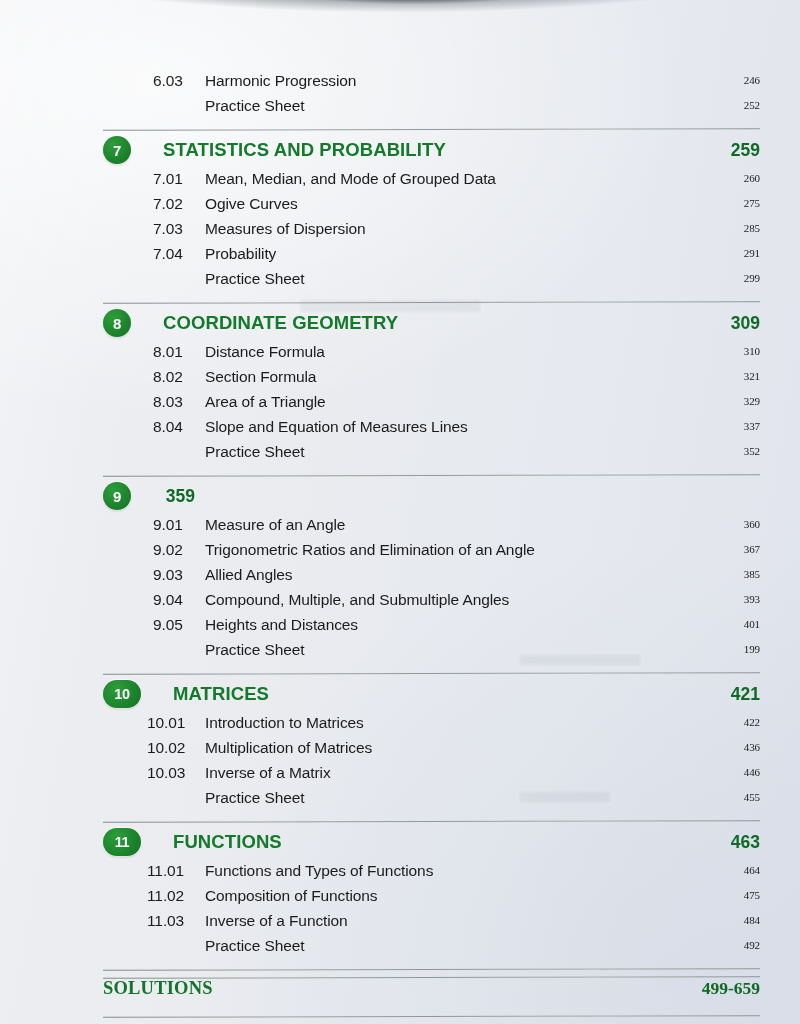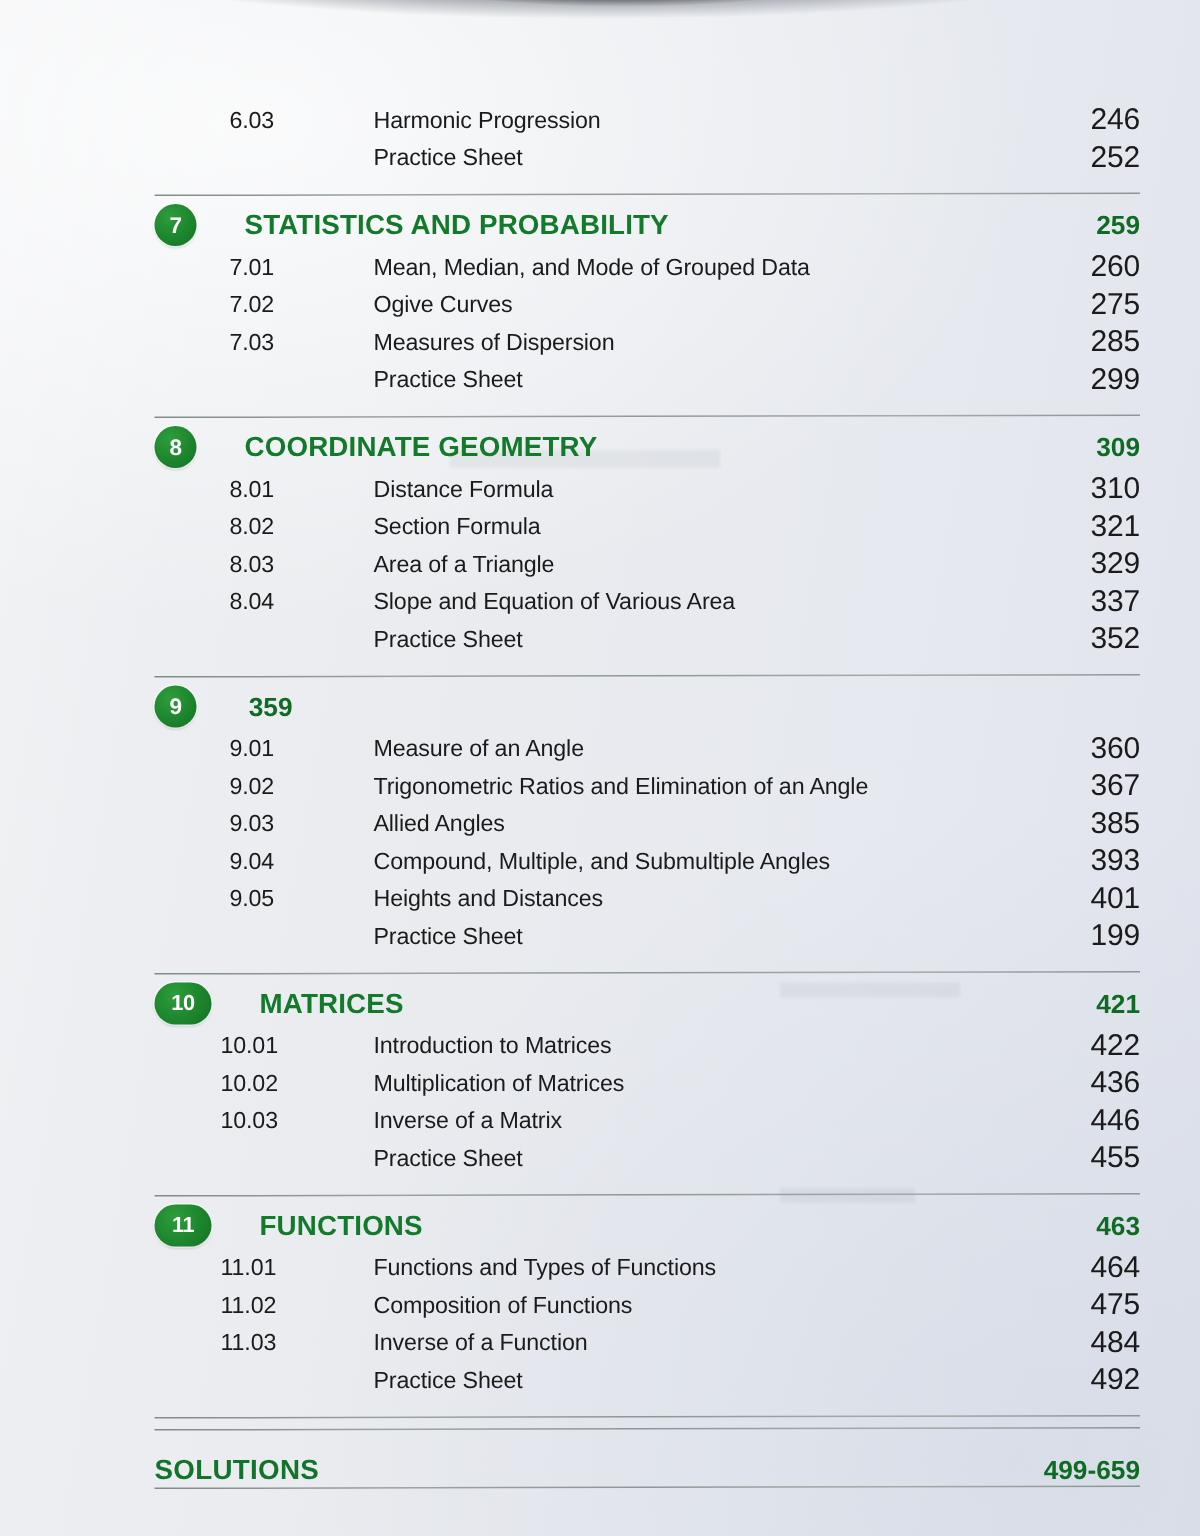--- a/index.html
+++ b/index.html
@@ -87,34 +87,34 @@
   }
 
   
   .row {
     display: flex;
     align-items: flex-start;
     line-height: 25px;
     color: #1b1b1b;
     font-size: 15.5px;
     letter-spacing: -0.1px;
-    gap: 44px;
   }
   .row .num {
     flex: 0 0 46px;
     text-align: left;
     padding-left: 50px;
     font-size: 15.5px;
   }
   .row .num.wide { padding-left: 44px; flex: 0 0 52px; }
   .row .title { flex: 1 1 auto; padding-left: 6px; }
   .row .page {
     flex: 0 0 64px;
     text-align: right;
-    font-size: 20px;
+    font-size: 11px;
+    font-family: Liberation Serif, serif;
   }
 
   
   .chapter {
     display: flex;
     align-items: center;
     height: 32px;
     margin-top: 4px;
   }
   .badge {
@@ -147,22 +147,23 @@
     flex: 0 0 64px;
     text-align: right;
     color: #0f6b24;
     font-weight: bold;
     font-size: 17.5px;
   }
 
   
   .solutions {
     display: flex;
-    align-items: flex-end;
+    align-items: flex-start;
     height: 38px;
+    font-family: Liberation Serif, serif;
   }
   .solutions .stitle {
     flex: 1 1 auto;
     color: #12742a;
     font-weight: bold;
     font-size: 18.5px;
     letter-spacing: 0.2px;
   }
   .solutions .spage {
     flex: 0 0 120px;
@@ -230,20 +231,25 @@
           <div class="num">7.02</div>
           <div class="title">Ogive Curves</div>
           <div class="page">275</div>
         </div>
         <div class="row">
           <div class="num">7.03</div>
           <div class="title">Measures of Dispersion</div>
           <div class="page">285</div>
         </div>
         <div class="row">
+          <div class="num">7.04</div>
+          <div class="title">Probability</div>
+          <div class="page">291</div>
+        </div>
+        <div class="row">
           <div class="num"></div>
           <div class="title">Practice Sheet</div>
           <div class="page">299</div>
         </div>
         <div class="gap-md"></div>
         <div class="rule curve"></div>
         <div class="chapter">
           <div class="badge">8</div>
           <div class="ctitle">COORDINATE GEOMETRY</div>
           <div class="cpage">309</div>
@@ -258,21 +264,21 @@
           <div class="title">Section Formula</div>
           <div class="page">321</div>
         </div>
         <div class="row">
           <div class="num">8.03</div>
           <div class="title">Area of a Triangle</div>
           <div class="page">329</div>
         </div>
         <div class="row">
           <div class="num">8.04</div>
-          <div class="title">Slope and Equation of Various Area</div>
+          <div class="title">Slope and Equation of Measures Lines</div>
           <div class="page">337</div>
         </div>
         <div class="row">
           <div class="num"></div>
           <div class="title">Practice Sheet</div>
           <div class="page">352</div>
         </div>
         <div class="gap-md"></div>
         <div class="rule curve"></div>
         <div class="chapter">

